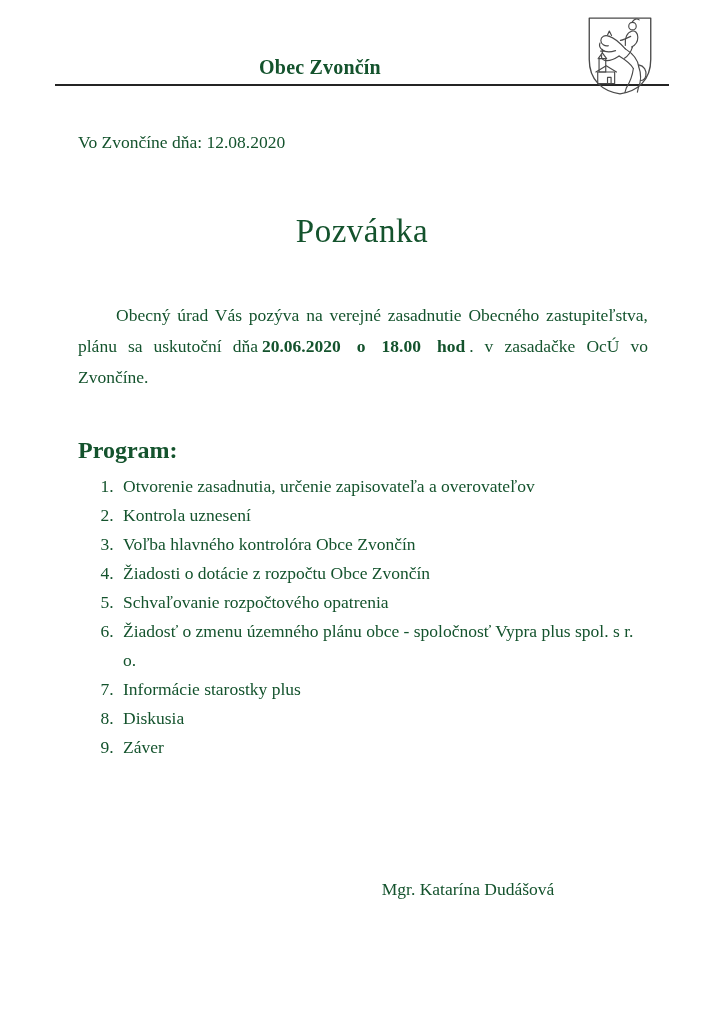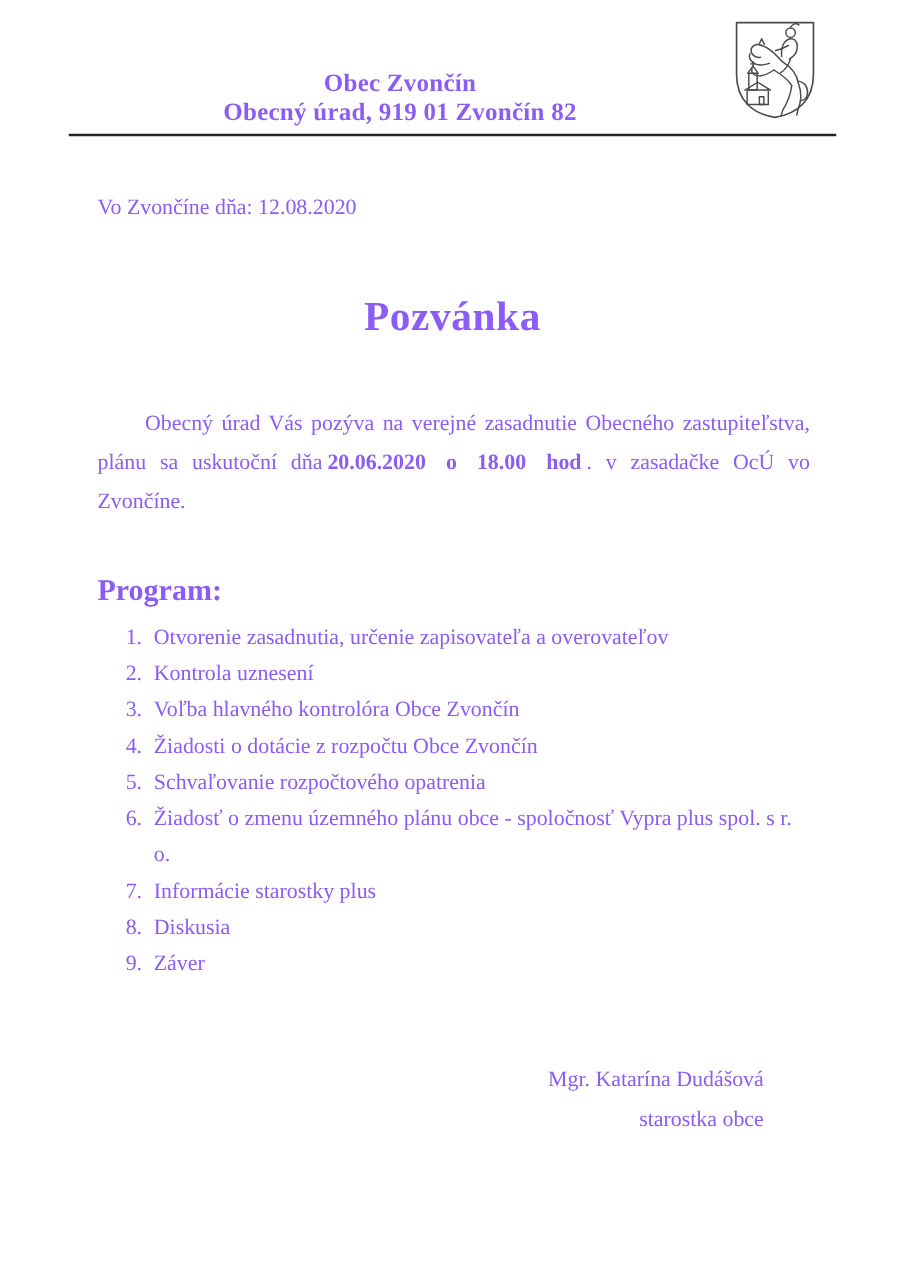--- a/index.html
+++ b/index.html
@@ -4,21 +4,21 @@
 <style>
   * { margin: 0; padding: 0; box-sizing: border-box; }
   html, body { background: #e8e8e8; }
   .page {
     position: relative;
     width: 724px;
     height: 1024px;
     margin: 0 auto;
     background: #ffffff;
     font-family: "Liberation Serif", "DejaVu Serif", serif;
-    color: #8b5cf6;
+    color: #14532d;
     overflow: hidden;
   }
   
   .header { position: relative; padding-top: 56px; }
   .header-text {
     width: 530px;
     margin-left: 55px;
     text-align: center;
     font-weight: bold;
     font-size: 20px;
@@ -41,21 +41,21 @@
   
   .dateline {
     margin: 46px 78px 0 78px;
     font-size: 17.5px;
   }
   
   .title {
     margin-top: 60px;
     text-align: center;
     font-size: 33px;
-    font-weight: bold;
+    font-weight: normal;
     letter-spacing: 0.5px;
   }
   
   .body-par {
     margin: 50px 76px 0 78px;
     font-size: 17.5px;
     line-height: 31px;
     text-align: justify;
     text-indent: 38px;
   }
@@ -73,37 +73,36 @@
   ol.program-list {
     margin: 8px 76px 0 78px;
     padding-left: 40px;
     font-size: 17.5px;
     line-height: 29px;
     list-style: decimal outside;
   }
   ol.program-list li { padding-left: 5px; }
   
   .signature {
-    margin-top: 62px;
+    margin-top: 111px;
     margin-left: 325px;
     width: 286px;
-    text-align: right;
+    text-align: center;
     font-size: 17.5px;
     line-height: 32px;
   }
 </style>
 </head>
 <body>
 
 <div class="page">
 
   <div class="header">
     <div class="header-text">
       <div>Obec Zvončín</div>
-      <div>Obecný úrad, 919 01 Zvončín 82</div>
     </div>
 
     <div class="crest">
       <svg viewBox="0 0 76 92" width="76" height="82" xmlns="http://www.w3.org/2000/svg" fill="none" stroke="#4a4a4a" stroke-width="1.3" stroke-linecap="round" stroke-linejoin="round">
 
         <path d="M3.5,3.5 H72.5 V50 C72.5,73 58,85.5 38,88.5 C18,85.5 3.5,73 3.5,50 Z" stroke-width="1.5"></path>
 
         <rect x="13" y="64" width="19" height="13"></rect>
         <path d="M11,64 L22.5,57 L34,64"></path>
         <rect x="14.5" y="49" width="7.5" height="15"></rect>
@@ -151,16 +150,15 @@
     <li>Žiadosti o dotácie z rozpočtu Obce Zvončín</li>
     <li>Schvaľovanie rozpočtového opatrenia</li>
     <li>Žiadosť o zmenu územného plánu obce - spoločnosť Vypra plus spol. s r. o.</li>
     <li>Informácie starostky plus</li>
     <li>Diskusia</li>
     <li>Záver</li>
   </ol>
 
   <div class="signature">
     <div>Mgr. Katarína Dudášová</div>
-    <div>starostka obce</div>
   </div>
 
 </div>
 
 </body></html>

